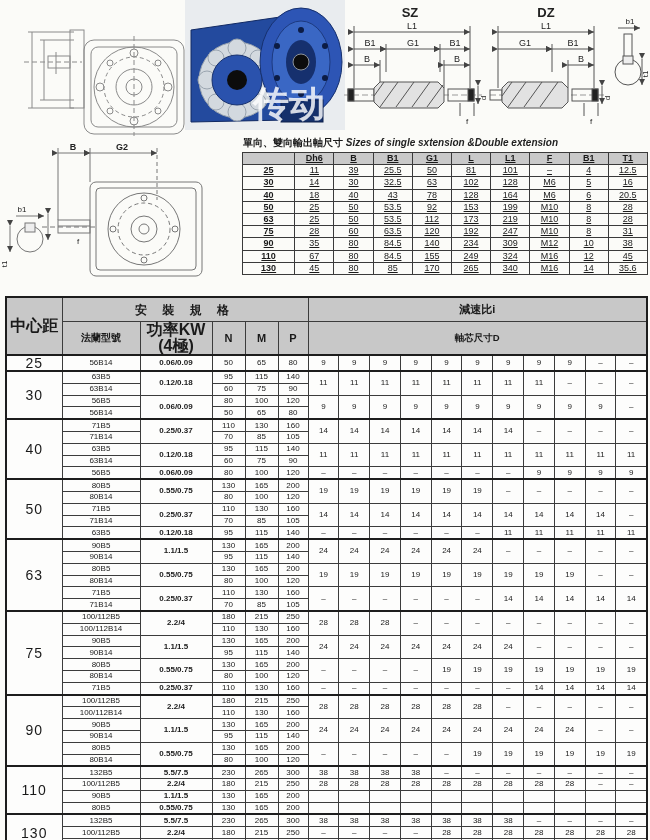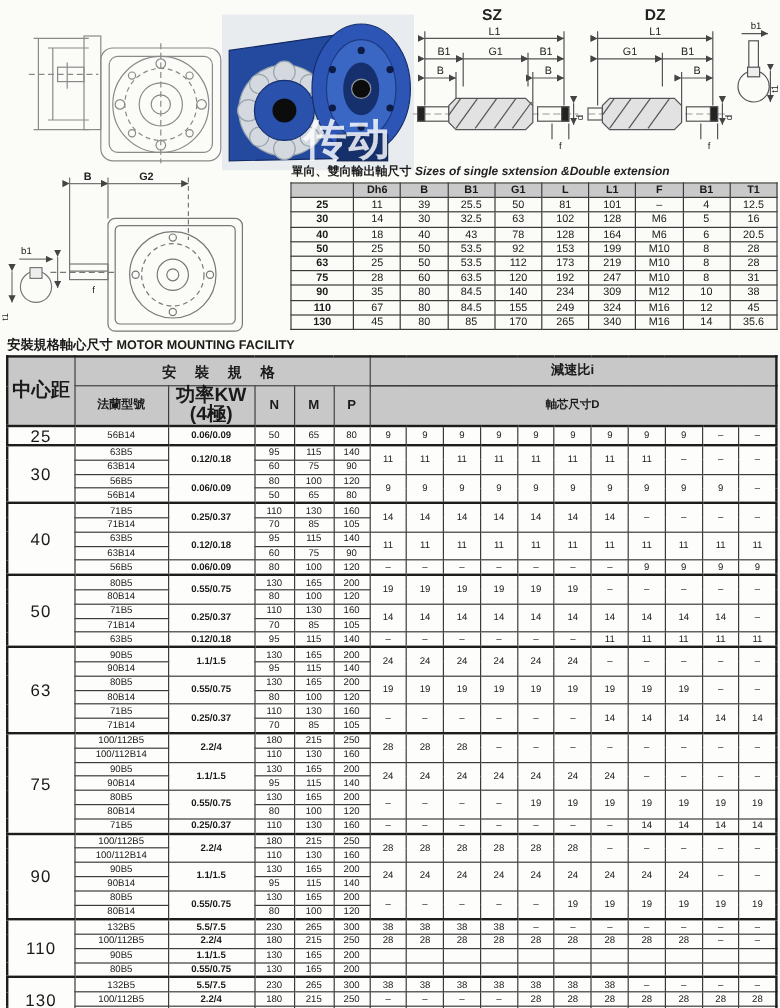--- a/index.html
+++ b/index.html
@@ -13,21 +13,21 @@
   
   #dim-title{left:243px;top:136px;font-size:10px;white-space:nowrap;}
   #dim-title .zh{font-weight:700;}
   #dim-title .en{font-style:italic;font-weight:700;color:#222;}
   #mount-title{left:6px;top:280px;font-size:11px;white-space:nowrap;}
   #mount-title .zh{font-weight:700;}
   #mount-title .en{font-weight:700;font-size:10.5px;}
 
   
   #dim-table{left:242px;top:152px;}
-  #dim-table table{border-collapse:collapse;table-layout:fixed;width:406px;}
+  #dim-table table{border-collapse:collapse;table-layout:fixed;width:406px;text-decoration:underline;}
   #dim-table th,#dim-table td{border:1px solid #3a3a3a;text-align:center;padding:0;height:11.2px;font-size:9px;line-height:1;}
   #dim-table th{background:#c9c9c9;font-weight:700;}
   #dim-table td.rowhead{font-weight:700;}
   #dim-table col.c0{width:52px;}
   #dim-table col.cn{width:39px;}
 
   
   #mount-table{left:5px;top:296px;}
   #mount-table table{border-collapse:collapse;table-layout:fixed;width:641px;border:2px solid #1d1d1d;}
   #mount-table th,#mount-table td{border:1px solid #3c3c3c;text-align:center;padding:0;line-height:1;}
@@ -82,21 +82,21 @@
           <circle cx="150" cy="69" r="4"></circle>
         <circle cx="92" cy="45" r="3"></circle>
           <circle cx="140" cy="45" r="3"></circle>
         <circle cx="92" cy="93" r="3"></circle>
           <circle cx="140" cy="93" r="3"></circle>
         <line x1="116" y1="18" x2="116" y2="120" stroke-dasharray="5 3"></line>
       </g>
     </svg>
   </div>
 
-  <div class="abs" style="left:185px;top:12px;text-align:right;">
+  <div class="abs" style="left:185px;top:0;text-align:right;">
     <svg width="160" height="130" viewBox="0 0 160 130">
       <rect x="0" y="0" width="160" height="130" fill="#e9ecef"></rect>
       <polygon points="6,30 102,16 102,120 6,122" fill="#234a9e" stroke="#122a63"></polygon>
       <circle cx="52" cy="80" r="38" fill="#d3d9df" stroke="#9aa4af"></circle>
       <g fill="#d3d9df" stroke="#9aa4af">
         <circle cx="52" cy="48" r="9"></circle>
           <circle cx="52" cy="112" r="9"></circle>
         <circle cx="22" cy="80" r="9"></circle>
           <circle cx="82" cy="80" r="9"></circle>
         <circle cx="31" cy="58" r="8"></circle>
@@ -387,24 +387,20 @@
             <td>265</td>
             <td>340</td>
             <td>M16</td>
             <td>14</td>
             <td>35.6</td>
           </tr>
         </tbody>
     </table>
   </div>
 
-  <div class="abs" id="mount-title">
-    <span class="zh">安裝規格軸心尺寸</span>
-    <span class="en">MOTOR MOUNTING FACILITY</span>
-  </div>
 
   <div class="abs" id="mount-table">
     <table>
       <colgroup>
         <col class="m-size">
           <col class="m-flange">
           <col class="m-power">
           <col class="m-n">
           <col class="m-m">
           <col class="m-p">

